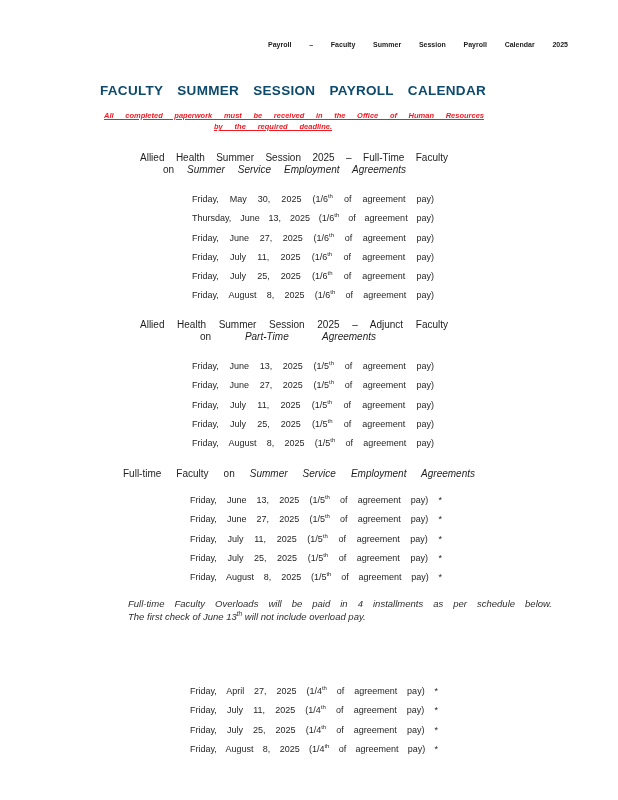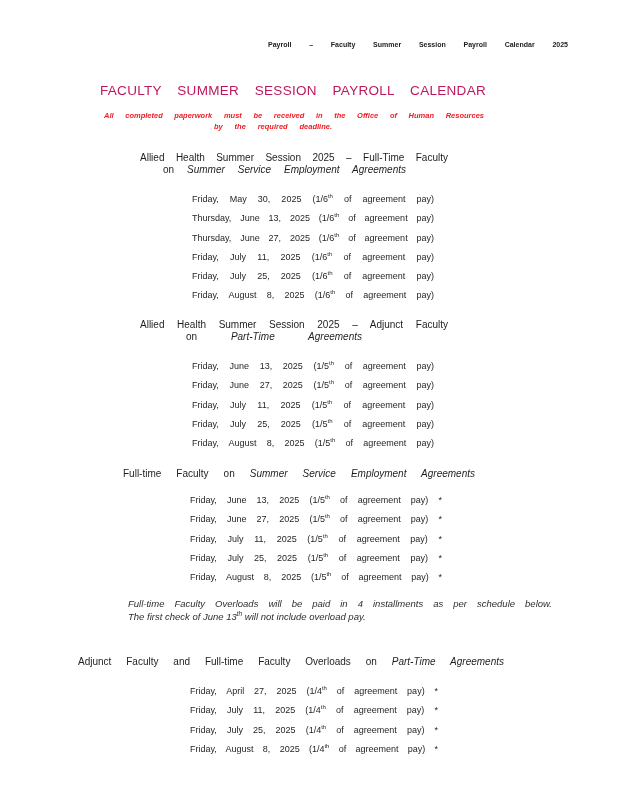--- a/index.html
+++ b/index.html
@@ -2,31 +2,31 @@
 <html style="--red: #ee1c25;"><head>
 <meta charset="utf-8">
 <style>
   html,body{margin:0;padding:0;background:#ffffff;}
   .page{position:relative;width:618px;height:800px;background:#ffffff;overflow:hidden;
         font-family:"Liberation Sans", sans-serif;color:#222;}
   .jline{text-align:justify;text-align-last:justify;text-justify:inter-word;}
   .running-header{position:absolute;left:268px;top:41px;width:300px;
         font-size:7px;font-weight:700;color:#1c1c1c;}
   .title{position:absolute;left:100px;top:83px;width:386px;
-        font-size:13.5px;font-weight:400;letter-spacing:.3px;color:#be185d;}
+        font-size:13.5px;font-weight:700;letter-spacing:.3px;color:#0c4a6e;}
   .notice{position:absolute;font-style:italic;font-weight:700;font-size:7.5px;
-        color:var(--red,#ee1c25);}
+        color:var(--red,#ee1c25);text-decoration:underline;}
   .n1{left:104px;top:111px;width:380px;}
   .n2{left:214px;top:122px;width:118px;}
   .h{position:absolute;font-size:10px;font-weight:400;color:#1e1e1e;}
   .it{font-style:italic;}
   .s0h1{left:140px;top:152px;width:308px;}
   .s0h2{left:163px;top:164px;width:243px;}
   .s1h1{left:140px;top:319px;width:308px;}
-  .s1h2{left:186px;top:331px;width:176px;}
+  .s1h2{left:200px;top:331px;width:176px;}
   .s2h1{left:123px;top:468px;width:352px;}
   .s3h1{left:78px;top:656px;width:426px;}
   .rows{position:absolute;}
   .row{height:19.3px;line-height:19.3px;font-size:9px;color:#262626;}
   .row sup{font-size:6px;line-height:0;}
   .r0{left:192px;top:190px;width:242px;}
   .r1{left:192px;top:357px;width:242px;}
   .r2{left:190px;top:491px;width:252px;}
   .r3{left:190px;top:682px;width:248px;}
   .note{position:absolute;left:128px;top:597px;width:424px;
@@ -43,21 +43,21 @@
   <div class="title jline">FACULTY SUMMER SESSION PAYROLL CALENDAR</div>
 
   <div class="notice n1 jline">All completed paperwork must be received in the Office of Human Resources</div>
   <div class="notice n2 jline">by the required deadline.</div>
 
   <div class="h jline s0h1">Allied Health Summer Session 2025 – Full-Time Faculty</div>
   <div class="h jline s0h2"><span>on</span> <span class="it">Summer Service Employment Agreements</span></div>
   <div class="rows r0">
     <div class="row jline"><span>Friday, May 30, 2025 (1/6</span><sup>th</sup><span> of agreement pay)</span></div>
     <div class="row jline"><span>Thursday, June 13, 2025 (1/6</span><sup>th</sup><span> of agreement pay)</span></div>
-    <div class="row jline"><span>Thursday, June 27, 2025 (1/6</span><sup>th</sup><span> of agreement pay)</span></div>
+    <div class="row jline"><span>Friday, June 27, 2025 (1/6</span><sup>th</sup><span> of agreement pay)</span></div>
     <div class="row jline"><span>Friday, July 11, 2025 (1/6</span><sup>th</sup><span> of agreement pay)</span></div>
     <div class="row jline"><span>Friday, July 25, 2025 (1/6</span><sup>th</sup><span> of agreement pay)</span></div>
     <div class="row jline"><span>Friday, August 8, 2025 (1/6</span><sup>th</sup><span> of agreement pay)</span></div>
   </div>
 
   <div class="h jline s1h1">Allied Health Summer Session 2025 – Adjunct Faculty</div>
   <div class="h jline s1h2"><span>on</span> <span class="it">Part-Time Agreements</span></div>
   <div class="rows r1">
     <div class="row jline"><span>Friday, June 13, 2025 (1/5</span><sup>th</sup><span> of agreement pay)</span></div>
     <div class="row jline"><span>Friday, June 27, 2025 (1/5</span><sup>th</sup><span> of agreement pay)</span></div>
@@ -73,21 +73,20 @@
     <div class="row jline"><span>Friday, July 11, 2025 (1/5</span><sup>th</sup><span> of agreement pay) *</span></div>
     <div class="row jline"><span>Friday, July 25, 2025 (1/5</span><sup>th</sup><span> of agreement pay) *</span></div>
     <div class="row jline"><span>Friday, August 8, 2025 (1/5</span><sup>th</sup><span> of agreement pay) *</span></div>
   </div>
 
   <div class="note">
     <div class="jline">Full-time Faculty Overloads will be paid in 4 installments as per schedule below.</div>
     <div><span>The first check of June 13</span><sup>th</sup><span> will not include overload pay.</span></div>
   </div>
 
-  <div class="h jline s3h1"><span>Adjunct Faculty and Full-time Faculty Overloads on</span> <span class="it">Part-Time Agreements</span></div>
   <div class="rows r3">
     <div class="row jline"><span>Friday, April 27, 2025 (1/4</span><sup>th</sup><span> of agreement pay) *</span></div>
     <div class="row jline"><span>Friday, July 11, 2025 (1/4</span><sup>th</sup><span> of agreement pay) *</span></div>
     <div class="row jline"><span>Friday, July 25, 2025 (1/4</span><sup>th</sup><span> of agreement pay) *</span></div>
     <div class="row jline"><span>Friday, August 8, 2025 (1/4</span><sup>th</sup><span> of agreement pay) *</span></div>
   </div>
 
 </div>
 
 </body></html>

